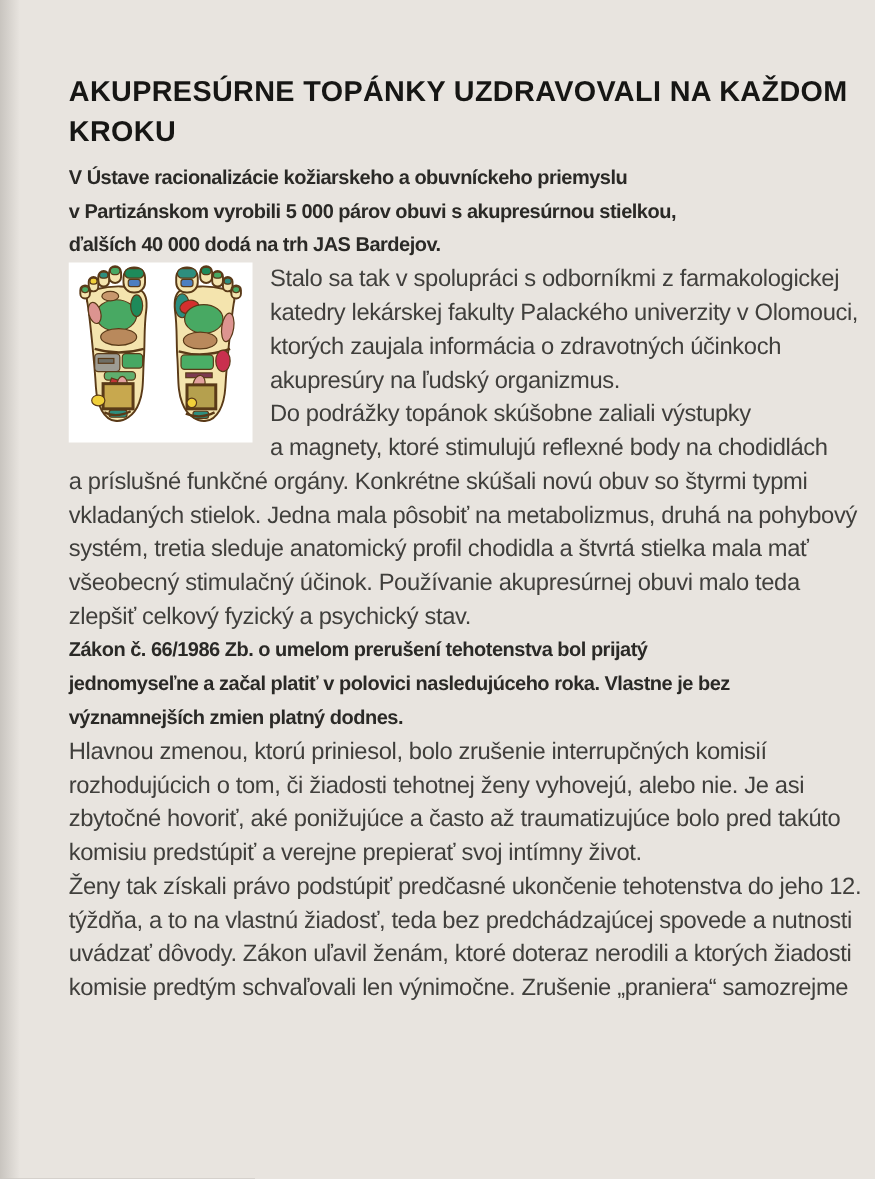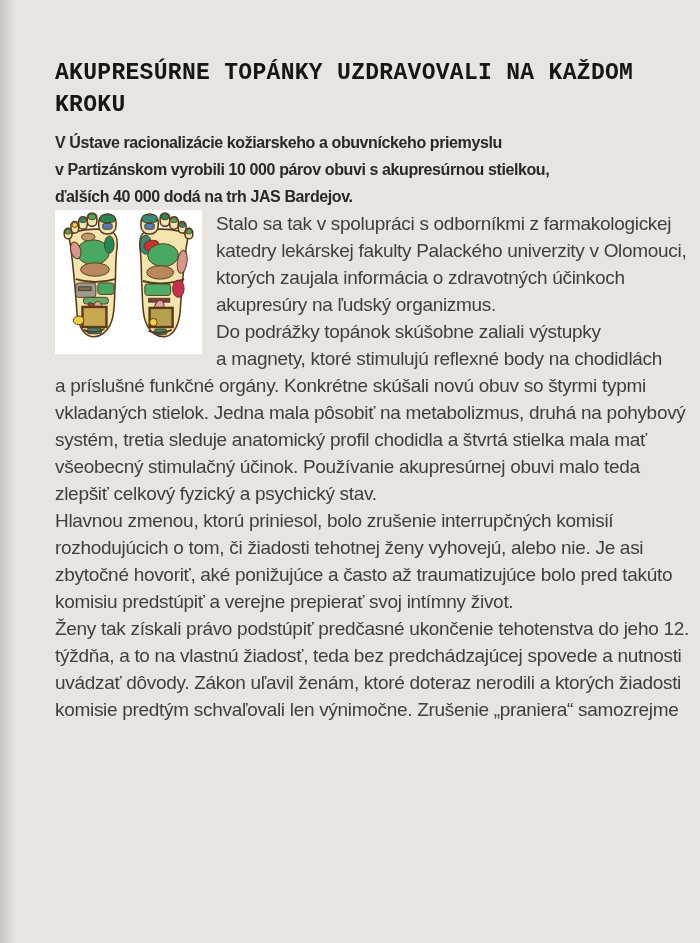--- a/index.html
+++ b/index.html
@@ -24,21 +24,20 @@
     user-select:none;
   }
   .content {
     position:absolute; left:55px; right:55px; top:57px; z-index:1;
   }
   h1, h2 {
     margin:0; color:#161614;
     font-weight:bold; letter-spacing:0.3px;
     font-size:23px; line-height:32px;
     white-space:pre;
-    font-family:Liberation Mono, monospace;
   }
   h1 { margin-bottom:8px; }
   h2 { margin-top:14px; margin-bottom:8px; }
   .lead {
     font-size:16px; line-height:27px; font-weight:bold;
     color:#2a2926; letter-spacing:-0.4px;
     white-space:pre; margin:0;
   }
   .bodytext {
     font-size:19px; line-height:27px;
@@ -64,21 +63,21 @@
 <div class="page">
   <div class="edge-shade"></div>
 
 
   <div class="content">
 
     <h1>AKUPRESÚRNE TOPÁNKY UZDRAVOVALI NA KAŽDOM
 KROKU</h1>
 
     <p class="lead">V Ústave racionalizácie kožiarskeho a obuvníckeho priemyslu
-v Partizánskom vyrobili 10 000 párov obuvi s akupresúrnou stielkou,
+v Partizánskom vyrobili 5 000 párov obuvi s akupresúrnou stielkou,
 ďalších 40 000 dodá na trh JAS Bardejov.</p>
 
     <div class="media-row">
       <div class="figure">
         <svg width="147" height="140" viewBox="0 0 150 146" xmlns="http://www.w3.org/2000/svg">
 
           <g stroke="#5a3a18" stroke-width="1.6" fill="#f4e4ae">
 
             <path d="M14,32 C12,25 16,21 22,20 C34,17 50,17 58,21 C62,23 64,29 63,38 C61,52 62,66 61,78 C60,95 61,105 57,115 C53,126 44,131 37,130 C28,129 22,118 21,102 C20,84 16,44 14,32 Z"></path>
 
@@ -158,20 +157,23 @@
 a magnety, ktoré stimulujú reflexné body na chodidlách</p>
     </div>
 
     <p class="bodytext">a príslušné funkčné orgány. Konkrétne skúšali novú obuv so štyrmi typmi
 vkladaných stielok. Jedna mala pôsobiť na metabolizmus, druhá na pohybový
 systém, tretia sleduje anatomický profil chodidla a štvrtá stielka mala mať
 všeobecný stimulačný účinok. Používanie akupresúrnej obuvi malo teda
 zlepšiť celkový fyzický a psychický stav.</p>
 
 
+    <p class="lead">Zákon č. 66/1986 Zb. o umelom prerušení tehotenstva bol prijatý
+jednomyseľne a začal platiť v polovici nasledujúceho roka. Vlastne je bez
+významnejších zmien platný dodnes.</p>
 
     <p class="bodytext">Hlavnou zmenou, ktorú priniesol, bolo zrušenie interrupčných komisií
 rozhodujúcich o tom, či žiadosti tehotnej ženy vyhovejú, alebo nie. Je asi
 zbytočné hovoriť, aké ponižujúce a často až traumatizujúce bolo pred takúto
 komisiu predstúpiť a verejne prepierať svoj intímny život.
 Ženy tak získali právo podstúpiť predčasné ukončenie tehotenstva do jeho 12.
 týždňa, a to na vlastnú žiadosť, teda bez predchádzajúcej spovede a nutnosti
 uvádzať dôvody. Zákon uľavil ženám, ktoré doteraz nerodili a ktorých žiadosti
 komisie predtým schvaľovali len výnimočne. Zrušenie „praniera“ samozrejme</p>
 

